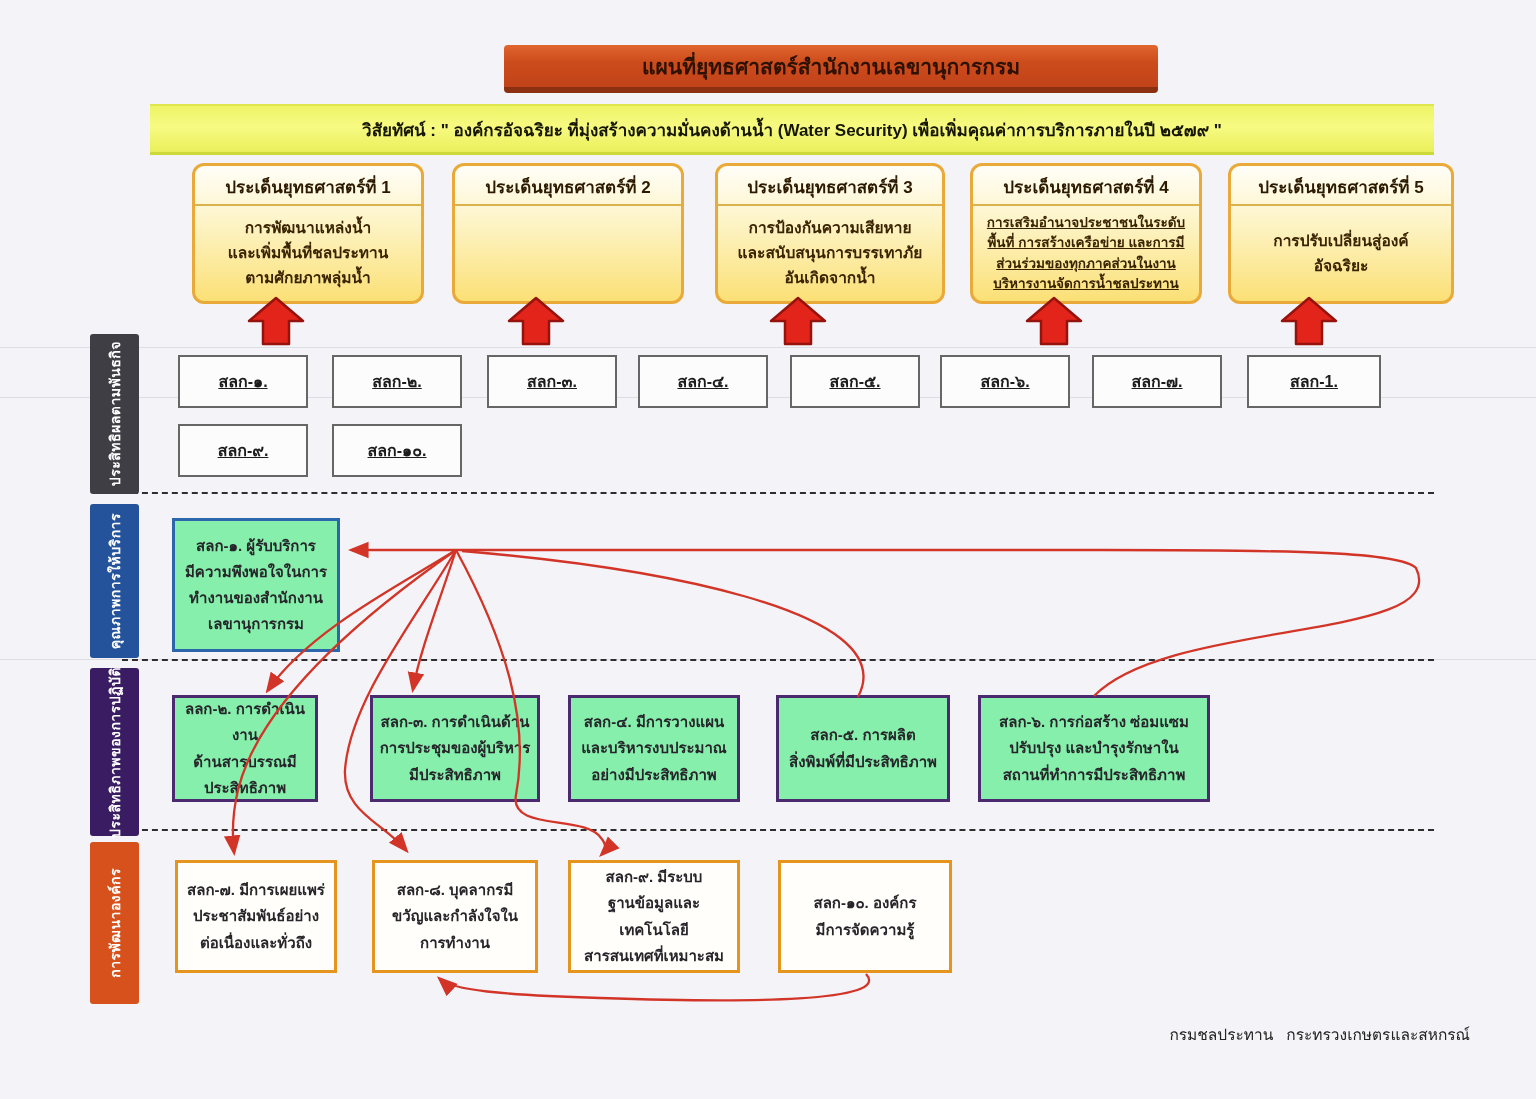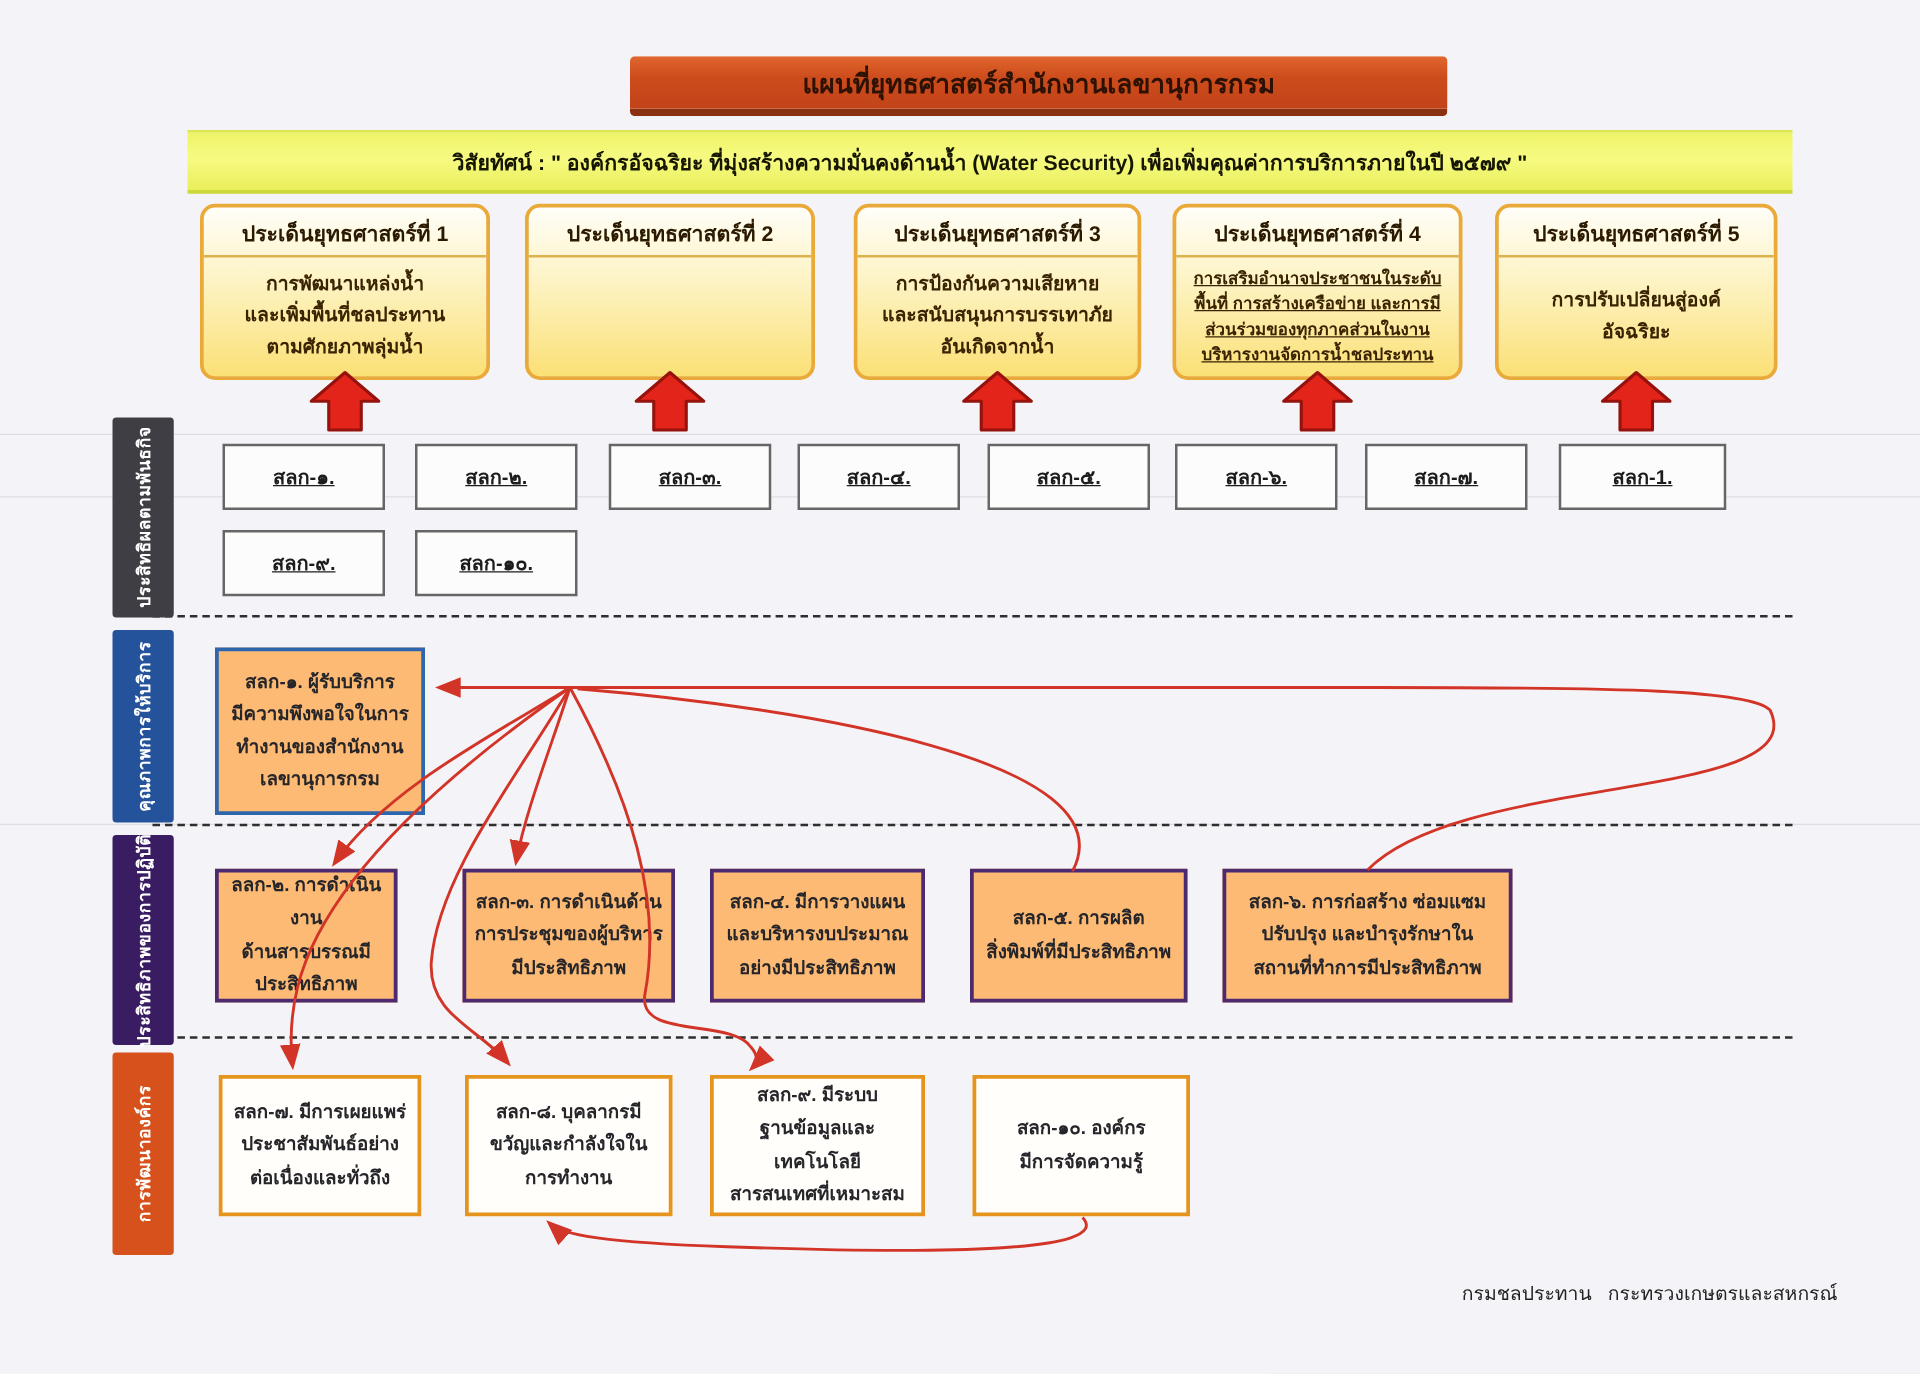--- a/index.html
+++ b/index.html
@@ -26,21 +26,21 @@
     border-top:2px solid #dde64a; border-bottom:3px solid #cdd83a;
     display:flex; align-items:center; justify-content:center;
     font-weight:bold; font-size:17px; color:#151500;
   }
 
   
   .strat {
     position:absolute; top:163px; height:141px; z-index:2;
     border:3px solid #e9aa3a; border-radius:12px;
     background:linear-gradient(180deg,#fffef8 0%, #fdf3c2 45%, #fbe076 100%);
-    display:flex; flex-direction:column; box-sizing:border-box;
+    display:flex; flex-direction:column; box-sizing:border-box;margin-left:32px;
   }
   .strat-header {
     padding:7px 4px 4px; text-align:center; font-weight:bold; font-size:17px;
     color:#2c1a00; border-bottom:2px solid #dcb24d;
   }
   .strat-body {
     flex:1; display:flex; align-items:center; justify-content:center;
     text-align:center; font-weight:bold; font-size:15.5px; line-height:1.6;
     color:#3a2300; white-space:pre-line; padding:3px 6px;
   }
@@ -65,21 +65,21 @@
   .persp span { writing-mode:vertical-rl; transform:rotate(180deg); white-space:nowrap; letter-spacing:0.5px; }
   .persp.p1 { top:334px; height:160px; background:#3e3e44; }
   .persp.p2 { top:504px; height:154px; background:#24539b; }
   .persp.p3 { top:668px; height:168px; background:#3a1c62; }
   .persp.p4 { top:842px; height:162px; background:#d6511c; }
 
   .dash { position:absolute; left:122px; width:1312px; height:0; border-top:2px dashed #2e2e2e; z-index:1; }
 
   
   .obox {
-    position:absolute; z-index:2; box-sizing:border-box; background:#fdba74;
+    position:absolute; z-index:2; box-sizing:border-box; background:#86efac;
     display:flex; align-items:center; justify-content:center; text-align:center;
     font-weight:bold; font-size:15px; line-height:1.75; color:#26262a;
     white-space:pre-line; padding:2px 4px;
   }
   .obox.quality { left:172px; top:518px; width:168px; height:134px; border:3px solid #2e66ad; }
   .obox.eff { top:695px; height:107px; border:3px solid #4c2a70; }
   .obox.dev { top:860px; height:113px; border:3px solid #e5941d; background:#fffefb; }
 
   .footer {
     position:absolute; left:1150px; top:1022px; width:320px; z-index:2;

